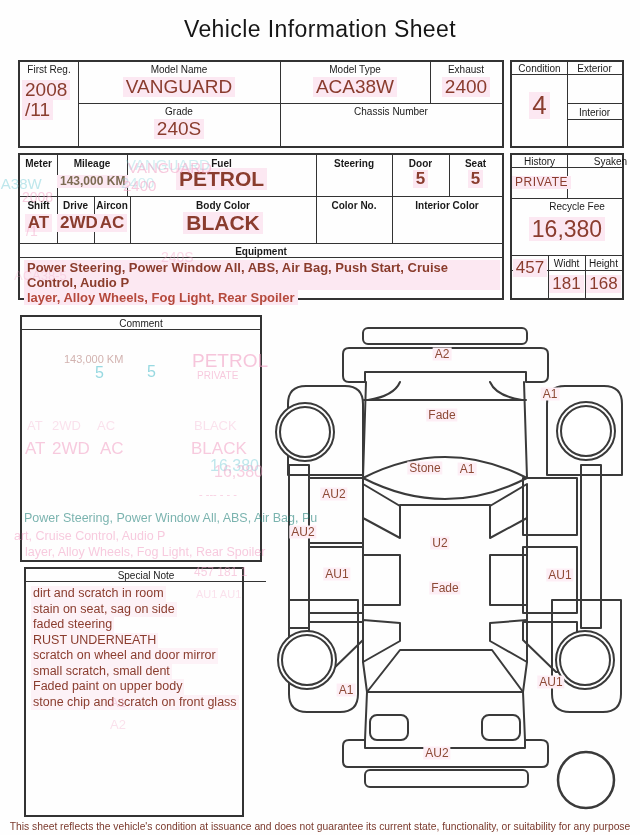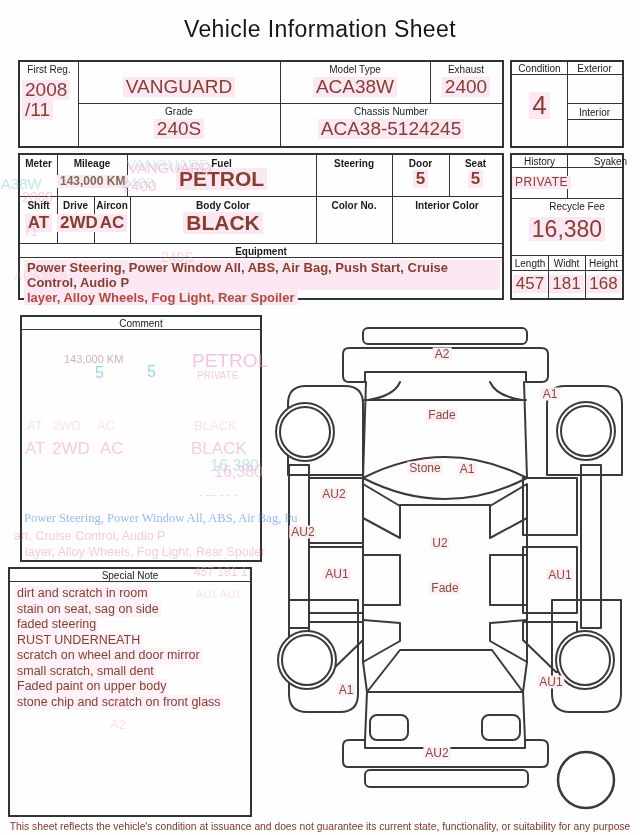--- a/index.html
+++ b/index.html
@@ -34,33 +34,33 @@
 <div id="sheet">
 
   <div class="title">Vehicle Information Sheet</div>
 
   <div class="box" style="left:18px;top:60px;width:486px;height:88px;">
     <i class="vl" style="left:58px;top:0;height:84px;"></i>
     <i class="vl" style="left:260px;top:0;height:84px;"></i>
     <i class="vl" style="left:410px;top:0;height:41px;"></i>
     <i class="hl-line" style="left:58px;top:41px;width:424px;"></i>
     <span class="hdr" style="left:0;top:2px;width:58px;">First Reg.</span>
+    <span class="hdr" style="left:58px;top:2px;width:202px;">Model Name</span>
     <span class="hdr" style="left:260px;top:2px;width:150px;">Model Type</span>
     <span class="hdr" style="left:410px;top:2px;width:72px;">Exhaust</span>
     <span class="hdr" style="left:58px;top:44px;width:202px;">Grade</span>
     <span class="hdr" style="left:260px;top:44px;width:222px;">Chassis Number</span>
     <div class="val" style="left:2px;top:18px;width:54px;text-align:left;font-size:19px;">
       <span class="hl">2008</span><br>
       <span class="hl">/11</span>
     </div>
     <div class="val" style="left:58px;top:15px;width:202px;font-size:19px;"><span class="hl">VANGUARD</span></div>
     <div class="val" style="left:260px;top:15px;width:150px;font-size:19px;"><span class="hl">ACA38W</span></div>
     <div class="val" style="left:410px;top:15px;width:72px;font-size:19px;"><span class="hl">2400</span></div>
     <div class="val" style="left:58px;top:57px;width:202px;font-size:19px;"><span class="hl">240S</span></div>
-    <div class="val" style="left:260px;top:57px;width:222px;font-size:19px;"><span class="hl">ACA38-5124245</span></div>
   </div>
 
   <div class="box" style="left:510px;top:60px;width:114px;height:88px;">
     <i class="vl" style="left:55px;top:0;height:84px;"></i>
     <i class="hl-line" style="left:0;top:12px;width:55px;"></i>
     <i class="hl-line" style="left:55px;top:12px;width:55px;"></i>
     <i class="hl-line" style="left:55px;top:41px;width:55px;"></i>
     <i class="hl-line" style="left:55px;top:57px;width:55px;"></i>
     <span class="hdr" style="left:0;top:1px;width:55px;">Condition</span>
     <span class="hdr" style="left:55px;top:1px;width:55px;">Exterior</span>
@@ -118,31 +118,31 @@
     <i class="vl" style="left:36px;top:100px;height:43px;"></i>
     <i class="vl" style="left:73px;top:100px;height:43px;"></i>
     <span class="hdr" style="left:0;top:1px;width:55px;">History</span>
     <span class="hdr" style="left:67px;top:1px;width:63px;">Syaken</span>
     <div class="val" style="left:0;top:21px;width:55px;font-size:12px;letter-spacing:.5px;"><span class="hl">PRIVATE</span></div>
     <span class="hdr" style="left:0;top:46px;width:130px;">Recycle Fee</span>
     <div class="val" style="left:0;top:62px;width:110px;font-size:23px;"><span class="hl">16,380</span></div>
     <span class="hdr" style="left:0;top:103px;width:36px;">Length</span>
     <span class="hdr" style="left:36px;top:103px;width:37px;">Widht</span>
     <span class="hdr" style="left:73px;top:103px;width:37px;">Height</span>
-    <div class="val" style="left:0;top:120px;width:36px;font-size:17px;"><span class="hl">457</span></div>
+    <div class="val" style="left:0;top:104px;width:36px;font-size:17px;"><span class="hl">457</span></div>
     <div class="val" style="left:36px;top:120px;width:37px;font-size:17px;"><span class="hl">181</span></div>
     <div class="val" style="left:73px;top:120px;width:37px;font-size:17px;"><span class="hl">168</span></div>
   </div>
 
   <div class="box" style="left:20px;top:315px;width:242px;height:247px;border-width:2px;">
     <span class="hdr" style="left:0;top:1px;width:238px;">Comment</span>
     <i class="hl-line" style="left:0;top:12px;width:238px;"></i>
   </div>
 
-  <div class="box" style="left:8px;top:567px;width:244px;height:250px;border-width:2px;">
+  <div class="box" style="left:24px;top:567px;width:220px;height:250px;border-width:2px;">
     <span class="hdr" style="left:0;top:1px;width:240px;">Special Note</span>
     <i class="hl-line" style="left:0;top:12px;width:240px;"></i>
     <div class="note-lines">
         <div class="note-line">dirt and scratch in room</div>
         <div class="note-line">stain on seat, sag on side</div>
         <div class="note-line">faded steering</div>
         <div class="note-line">RUST UNDERNEATH</div>
         <div class="note-line">scratch on wheel and door mirror</div>
         <div class="note-line">small scratch, small dent</div>
         <div class="note-line">Faded paint on upper body</div>
@@ -267,21 +267,21 @@
       <span class="ghost" style="left: 52px; top: 419px; font-size: 13px; color: rgb(242, 160, 196); opacity: 0.3;">2WD</span>
       <span class="ghost" style="left: 97px; top: 419px; font-size: 13px; color: rgb(242, 160, 196); opacity: 0.3;">AC</span>
       <span class="ghost" style="left: 194px; top: 419px; font-size: 13px; color: rgb(242, 160, 196); opacity: 0.3;">BLACK</span>
       <span class="ghost" style="left: 25px; top: 440px; font-size: 17px; color: rgb(242, 160, 196); opacity: 0.55;">AT</span>
       <span class="ghost" style="left: 52px; top: 440px; font-size: 17px; color: rgb(242, 160, 196); opacity: 0.55;">2WD</span>
       <span class="ghost" style="left: 100px; top: 440px; font-size: 17px; color: rgb(242, 160, 196); opacity: 0.55;">AC</span>
       <span class="ghost" style="left: 191px; top: 440px; font-size: 17px; color: rgb(242, 160, 196); opacity: 0.55;">BLACK</span>
       <span class="ghost" style="left: 210px; top: 458px; font-size: 16px; color: rgb(127, 208, 218); opacity: 0.5;">16,380</span>
       <span class="ghost" style="left: 214px; top: 464px; font-size: 16px; color: rgb(242, 160, 196); opacity: 0.5;">16,380</span>
       <span class="ghost" style="left: 199px; top: 489px; font-size: 11px; color: rgb(242, 160, 196); opacity: 0.5;">- --- - - -</span>
-      <span class="ghost" style="left: 24px; top: 512px; font-size: 12.5px; color: #3b82f6; opacity: 0.55; font-family: Liberation Serif, serif;">Power Steering, Power Window  All, ABS, Air Bag, Pu</span>
+      <span class="ghost" style="left: 24px; top: 512px; font-size: 12.5px; color: #0f766e; opacity: 0.55;">Power Steering, Power Window  All, ABS, Air Bag, Pu</span>
       <span class="ghost" style="left: 14px; top: 530px; font-size: 12.5px; color: rgb(242, 160, 196); opacity: 0.55;">art, Cruise Control, Audio P</span>
       <span class="ghost" style="left: 25px; top: 546px; font-size: 12.5px; color: rgb(242, 160, 196); opacity: 0.55;">layer, Alloy Wheels, Fog Light, Rear Spoiler</span>
       <span class="ghost" style="left: 194px; top: 566px; font-size: 12px; color: rgb(242, 160, 196); opacity: 0.5;">457  181  1</span>
       <span class="ghost" style="left: 196px; top: 589px; font-size: 11px; color: rgb(242, 160, 196); opacity: 0.3;">AU1   AU1</span>
       <span class="ghost" style="left: 110px; top: 696px; font-size: 13px; color: rgb(242, 160, 196); opacity: 0.4;">A1</span>
       <span class="ghost" style="left: 110px; top: 718px; font-size: 13px; color: rgb(242, 160, 196); opacity: 0.3;">A2</span>
     </div>
 
 </div>
 

